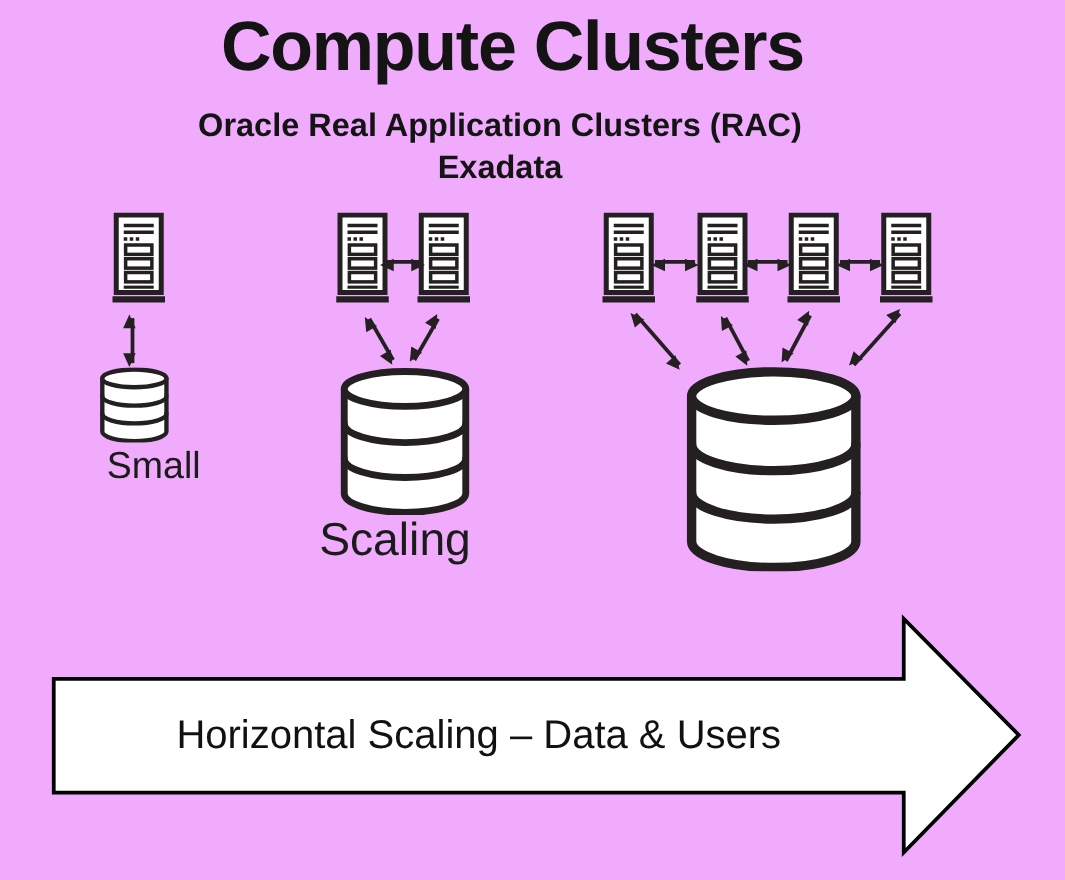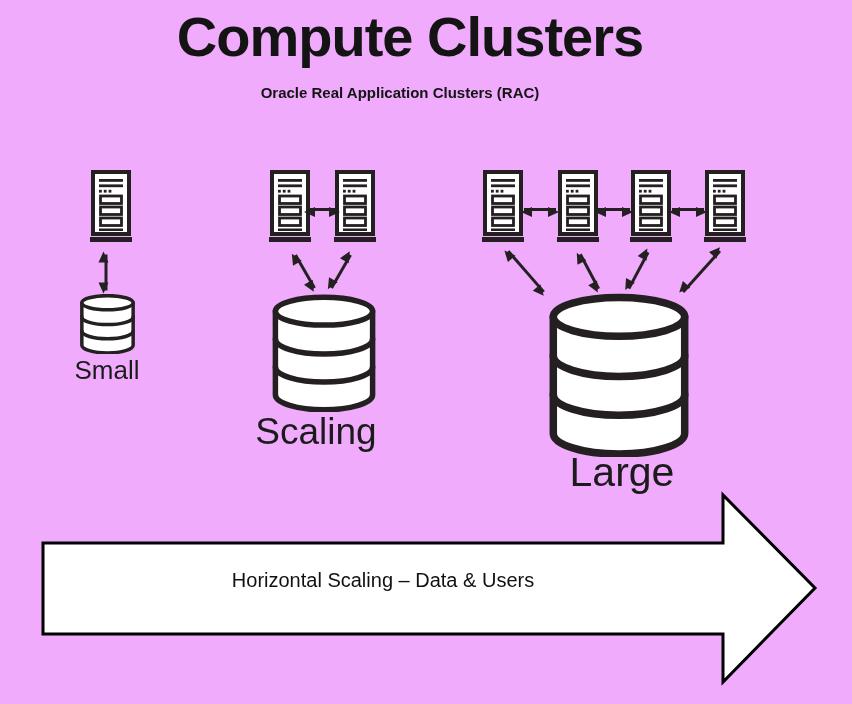--- a/index.html
+++ b/index.html
@@ -10,26 +10,26 @@
   }
   .abs{position:absolute;}
 
   
   .title{
     left:0;top:2px;width:820px;text-align:center;
     font-size:56px;line-height:1.25;font-weight:600;letter-spacing:-1px;color:#141414;
   }
   .subtitle{
     left:0;top:84px;width:800px;text-align:center;
-    font-size:15px;line-height:1.25;font-weight:600;color:#141414;
+    font-size:26px;line-height:1.25;font-weight:600;color:#141414;
   }
 
   
   .size-label{text-align:center;color:#1b1b1b;font-weight:400;line-height:1.1;}
-  .lbl-small {left:47px;top:356px;width:120px;font-size:26px;}
+  .lbl-small {left:63px;top:356px;width:120px;font-size:30px;}
   .lbl-medium{left:236px;top:412px;width:160px;font-size:37px;}
   .lbl-large {left:542px;top:450px;width:160px;font-size:41px;}
 
   
   .server{display:block;}
   .server .tower{fill:#fff;stroke:var(--ink);stroke-width:4;}
   .server .slot{fill:none;stroke:var(--ink);stroke-width:2.8;}
   .server .ink{fill:var(--ink);}
 
   
@@ -47,31 +47,32 @@
     border-top:5.5px solid transparent;border-bottom:5.5px solid transparent;
   }
   .darrow::before{left:-3px;border-right:11px solid var(--ink);}
   .darrow::after{right:-3px;border-left:11px solid var(--ink);}
 
   
   .big-arrow-shape{left:30px;top:485px;}
   .big-arrow-shape polygon{fill:#fff;stroke:#000;stroke-width:3;stroke-linejoin:miter;}
   .big-arrow-label{
     left:43px;top:569px;width:680px;text-align:center;
-    font-size:20px;line-height:1.15;font-weight:400;color:#111;
+    font-size:32px;line-height:1.15;font-weight:400;color:#111;
   }
 </style>
 </head>
 <body>
 
 <div class="canvas">
 
   <div class="abs title">Compute Clusters</div>
   <div class="abs subtitle">
     <div>Oracle Real Application Clusters (RAC)</div>
+    <div>Exadata</div>
   </div>
 
   <div class="abs" style="left:88px;top:170px;">
     <svg class="server" width="46" height="78" viewBox="0 0 46 78">
       <rect class="ink" x="2" y="67" width="42" height="5"></rect>
       <rect class="tower" x="5" y="2" width="36" height="62"></rect>
       <rect class="ink" x="11" y="9" width="24" height="2.8"></rect>
       <rect class="ink" x="11" y="14.4" width="24" height="2.8"></rect>
       <rect class="ink" x="11" y="19.8" width="2.8" height="2.8"></rect>
       <rect class="ink" x="15.8" y="19.8" width="2.8" height="2.8"></rect>
@@ -204,21 +205,20 @@
   <div class="darrow" style="left:618px;top:269px;width:41px;transform:rotate(118deg);"></div>
   <div class="darrow" style="left:674px;top:269.5px;width:55px;transform:rotate(132deg);"></div>
   <div class="abs" style="left:546px;top:293px;">
     <svg class="db db-large" width="146" height="164" viewBox="0 0 100 110" preserveAspectRatio="none">
       <path class="body" d="M5 16 V94 C5 101.7 25.2 108 50 108 C74.8 108 95 101.7 95 94 V16"></path>
       <path class="sep" d="M5 42 C5 49.7 25.2 56 50 56 C74.8 56 95 49.7 95 42"></path>
       <path class="sep" d="M5 68 C5 75.7 25.2 82 50 82 C74.8 82 95 75.7 95 68"></path>
       <ellipse class="lid" cx="50" cy="16" rx="45" ry="13"></ellipse>
     </svg>
   </div>
-  <div class="abs size-label lbl-large">Large</div>
 
   <div class="abs big-arrow-shape">
     <svg width="800" height="210" viewBox="0 0 800 210">
       <polygon points="13,58 693,58 693,10 785,103 693,197 693,149 13,149"></polygon>
     </svg>
   </div>
   <div class="abs big-arrow-label">Horizontal Scaling – Data &amp; Users</div>
 
 </div>
 

